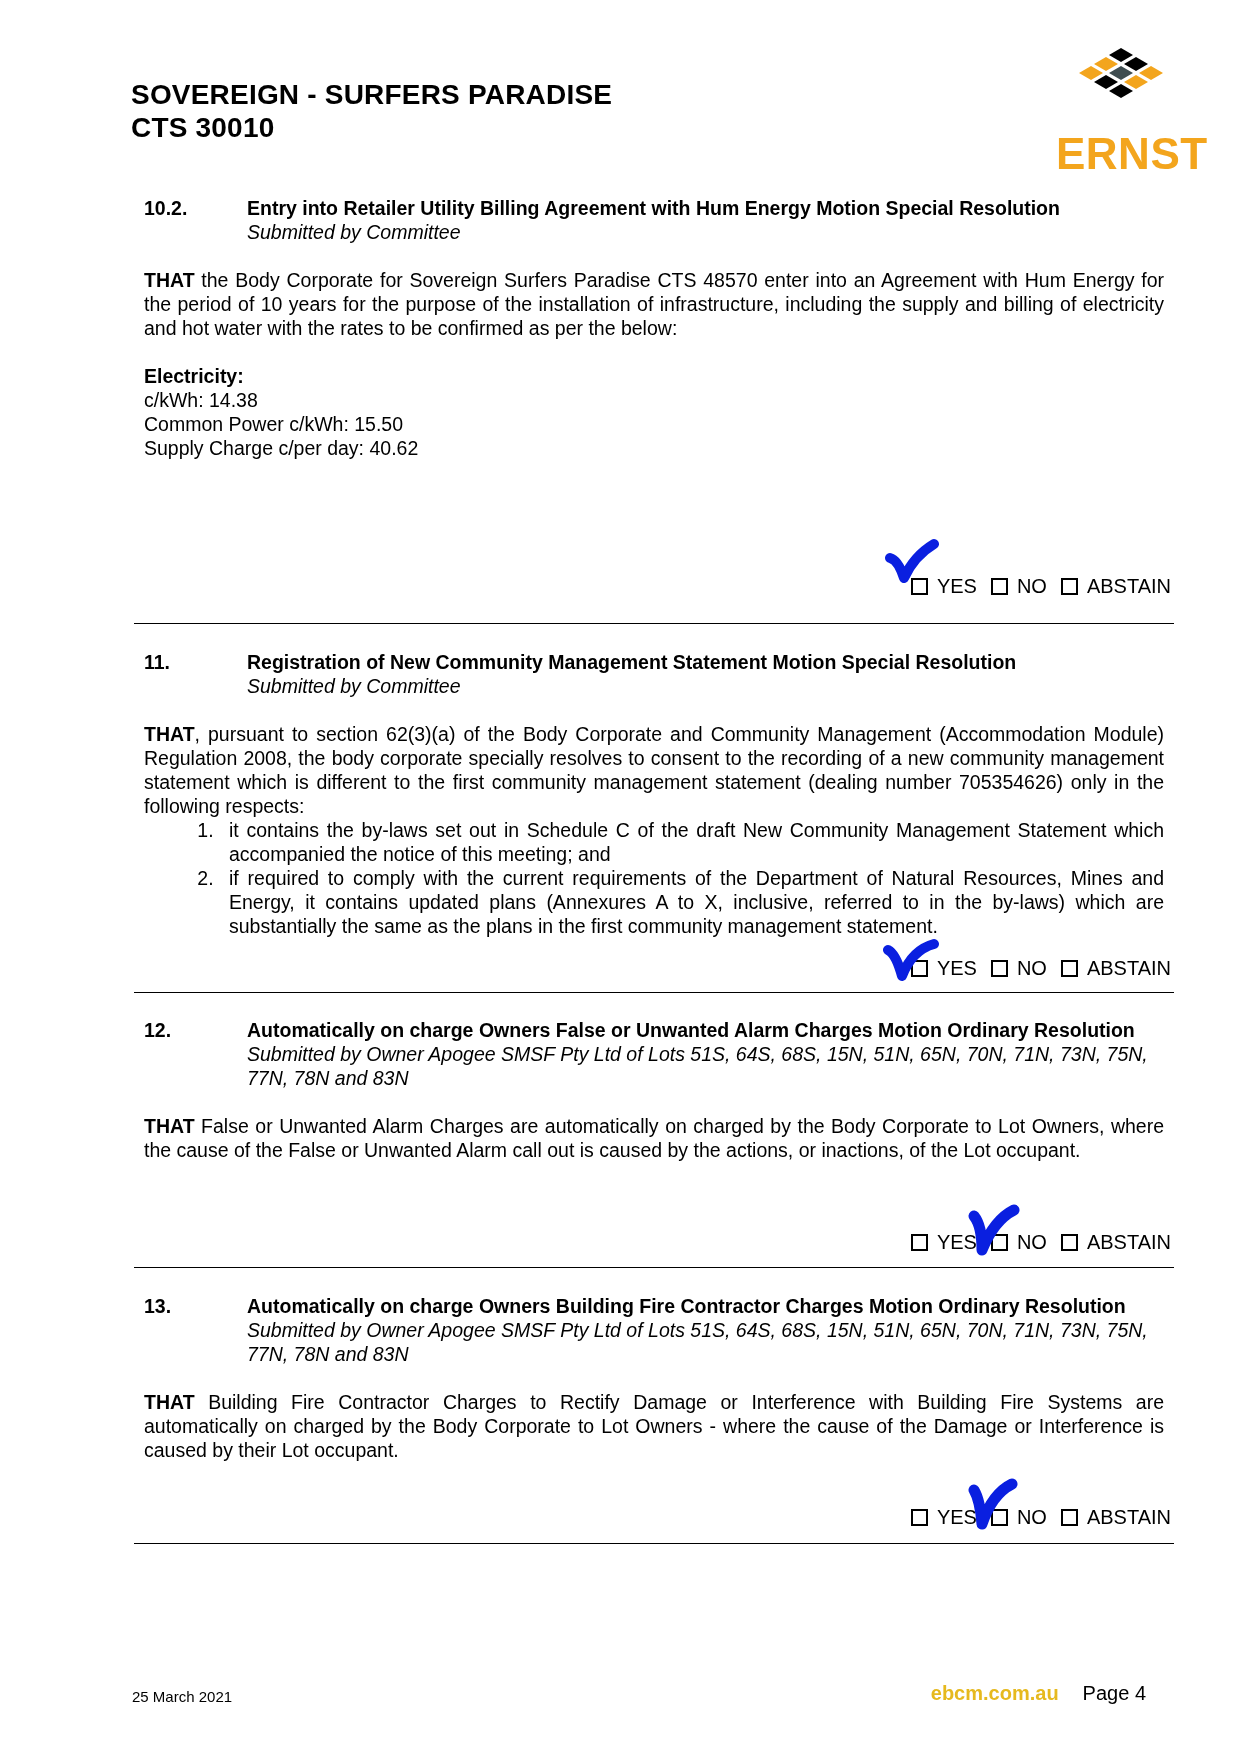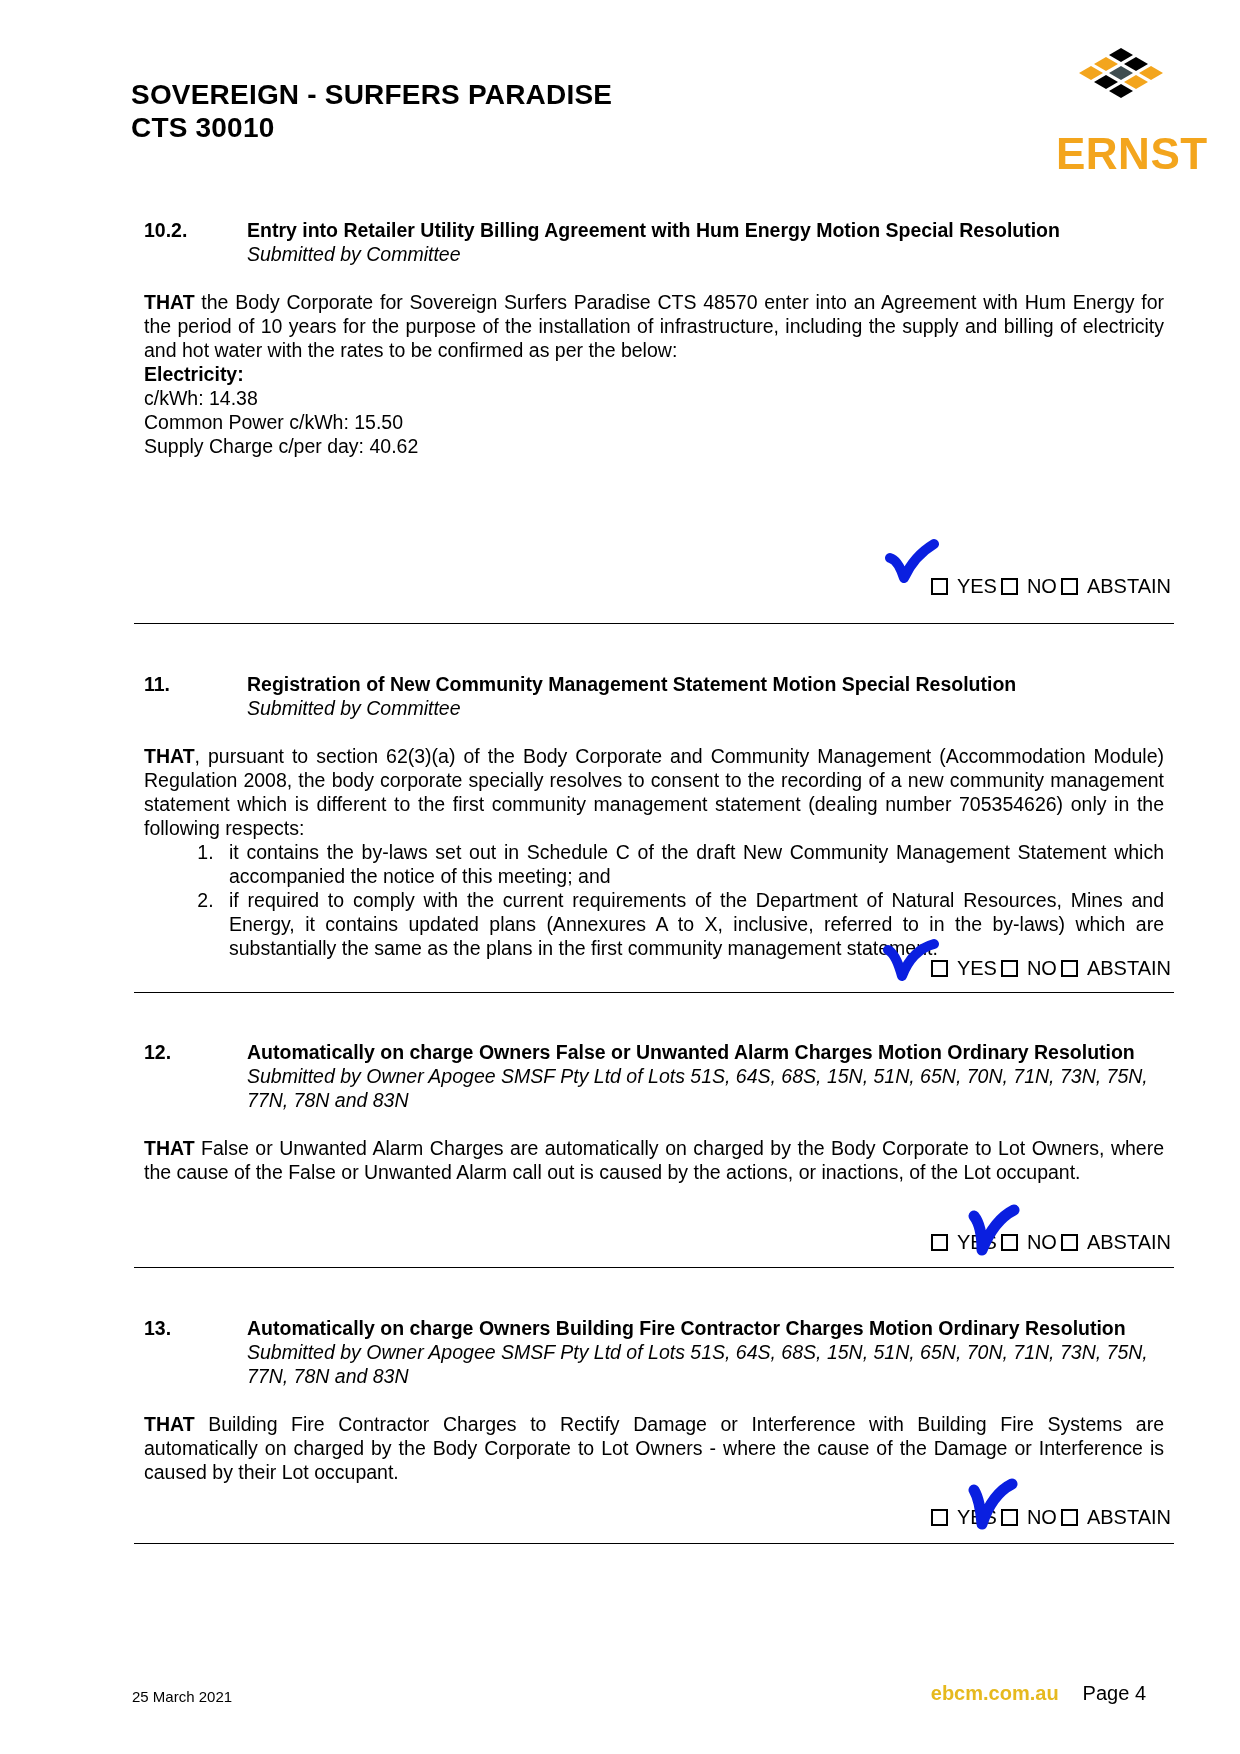--- a/index.html
+++ b/index.html
@@ -8,33 +8,33 @@
   .page { position: absolute; left: 16px; top: 0; width: 1240px; height: 1599px; }
 
   .doc-title { position: absolute; left: 115px; top: 78px; font-weight: bold; font-size: 28px; line-height: 33px; letter-spacing: 0.2px; }
 
   .logo { position: absolute; left: 1040px; top: 44px; width: 130px; height: 120px; }
   .logo svg { position: absolute; left: 0; top: 0; }
   .logo-text { position: absolute; left: 0; top: 85px; width: 130px; text-align: center;
                font-weight: bold; font-size: 44px; color: #f3a51d; letter-spacing: 0.5px; }
 
   .section { position: absolute; left: 128px; width: 1020px; font-size: 19.5px; line-height: 24px; }
-  .sec-head { position: relative; padding-left: 103px; margin-top: 22px; }
+  .sec-head { position: relative; padding-left: 103px; }
   .sec-num { position: absolute; left: 0; top: 0; font-weight: bold; }
   .sec-title { font-weight: bold; }
   .sec-sub { font-style: italic; }
   .para { margin-top: 24px; text-align: justify; }
   .para b { font-weight: bold; }
-  .rate-group { }
+  .rate-group { margin-top: 24px; }
   .rate-head { font-weight: bold; }
   ol.resp { margin: 0; padding-left: 75px; }
   ol.resp li { padding-left: 10px; text-align: justify; }
 
   .vote { position: absolute; right: 85px; font-size: 20px; line-height: 24px; display: flex; align-items: center; }
-  .vote .opt { display: flex; align-items: center; margin-left: 4px; position: relative; }
+  .vote .opt { display: flex; align-items: center; margin-left: 14px; position: relative; }
   .vote .box { width: 13px; height: 13px; border: 2.5px solid #000; margin-right: 9px; box-sizing: content-box; }
   .tick { position: absolute; pointer-events: none; }
 
   .rule { position: absolute; left: 118px; width: 1040px; height: 0; border-top: 1.6px solid #000; }
 
   .footer-date { position: absolute; left: 116px; top: 1688px; font-size: 15px; }
   .footer-right { position: absolute; right: 110px; top: 1682px; font-size: 20px; }
   .footer-site { color: #e6b91e; font-weight: bold; margin-right: 24px; }
 </style>
 </head>

